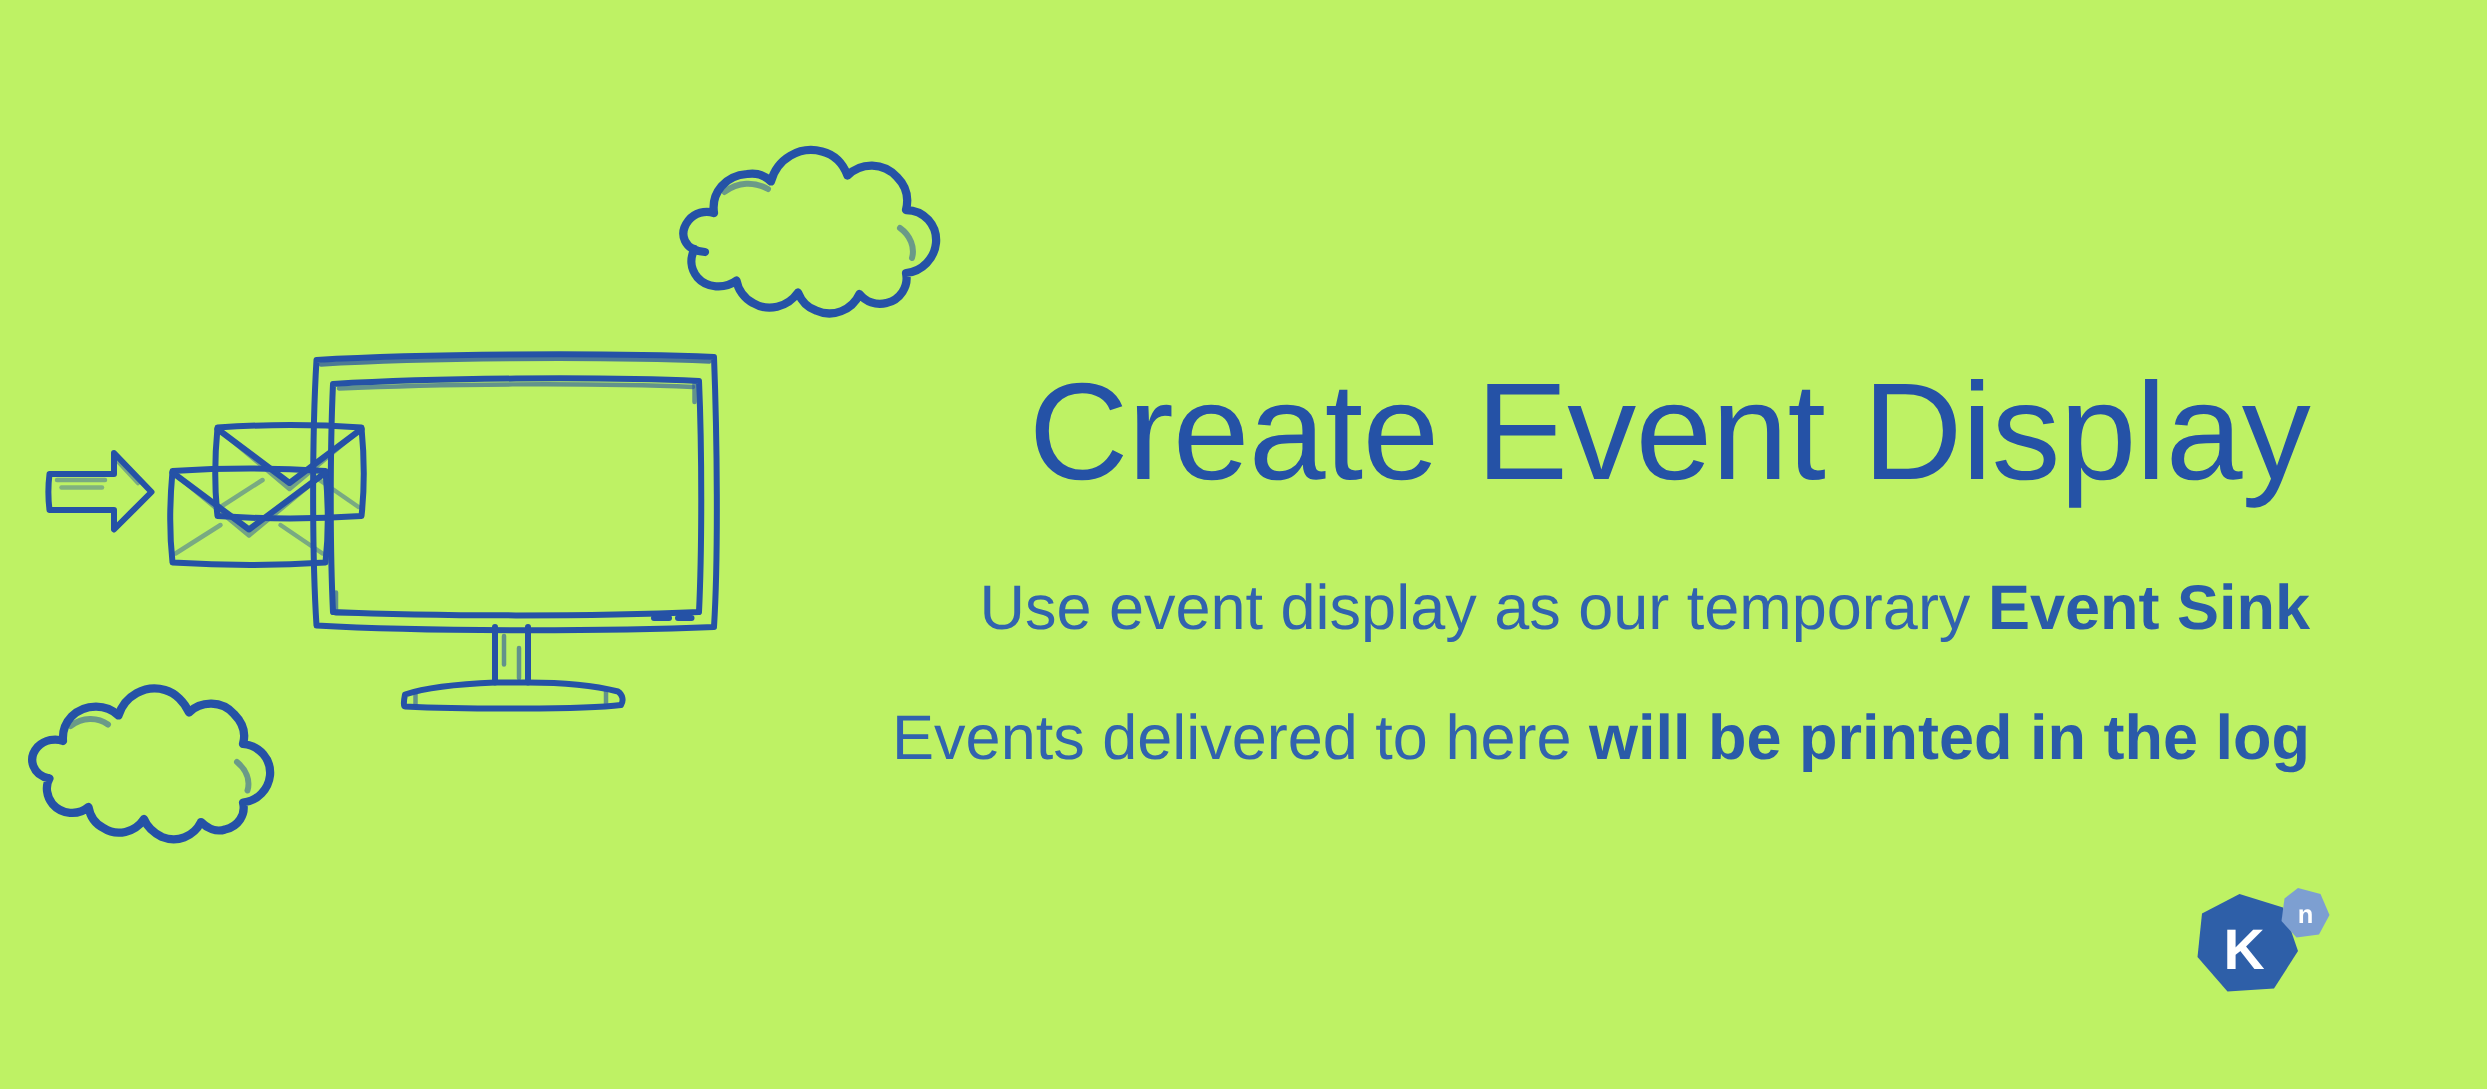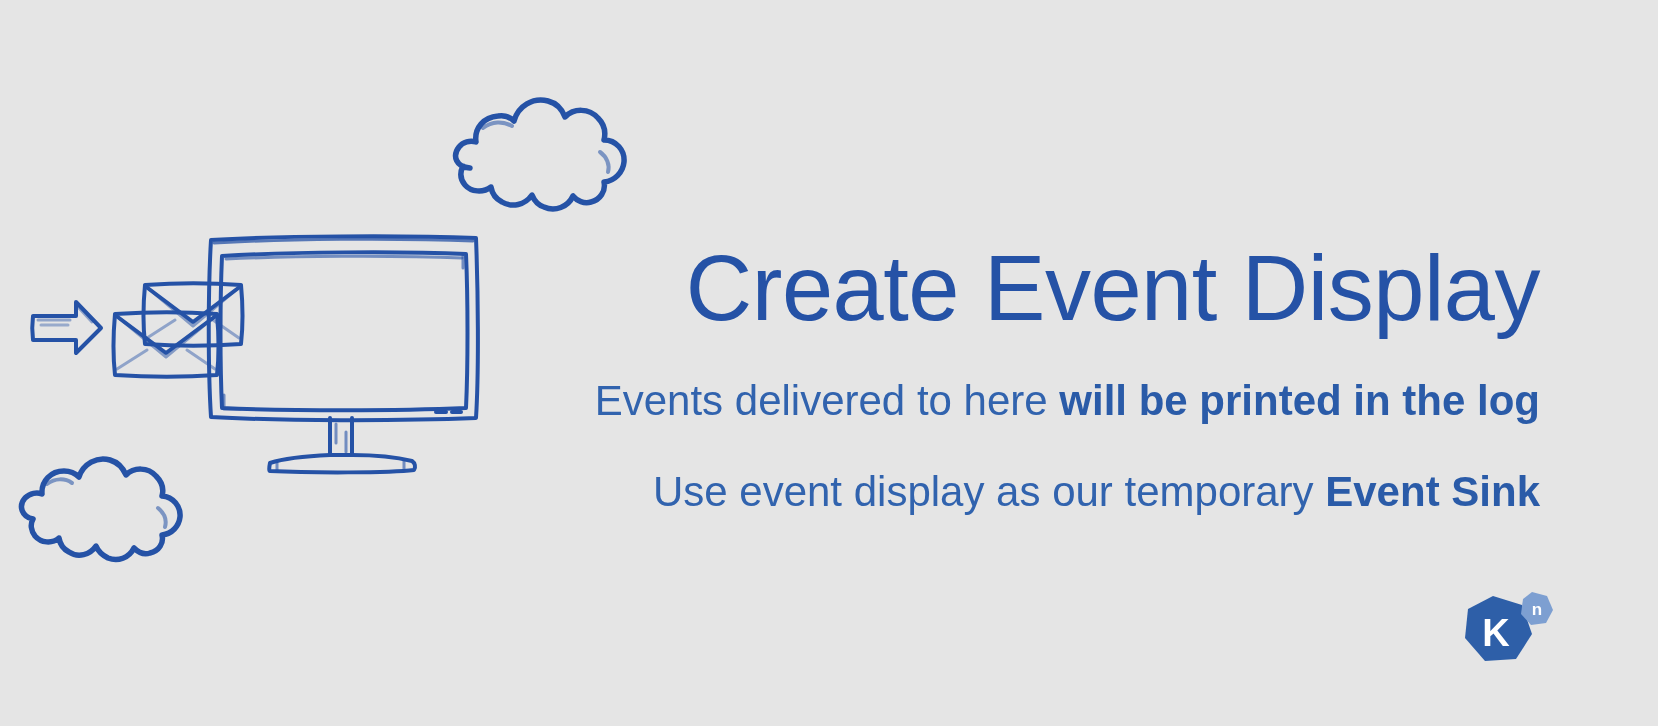--- a/index.html
+++ b/index.html
@@ -9,21 +9,21 @@
     background: #ffffff;
   }
   body {
     font-family: "Liberation Sans", sans-serif;
     -webkit-font-smoothing: antialiased;
   }
   #slide {
     position: relative;
     width: 1658px;
     height: 726px;
-    background: #e5e5e5;
+    background: #bef264;
     overflow: hidden;
     text-decoration: underline;
   }
 
   
   #illustration {
     position: absolute;
     left: 0;
     top: 0;
     width: 660px;
@@ -229,23 +229,23 @@
           <path stroke-width="3" d="M 79 308 L 92 322" opacity="0.45"></path>
         </g>
 
       </g>
     </svg>
   </div>
 
   <div id="text-block">
     <h1 id="page-title">Create Event Display</h1>
 
+    <p class="subtitle-line" id="subtitle-line-1"><span>Use event display as our temporary </span><span class="strong">Event Sink</span></p>
+
     <p class="subtitle-line" id="subtitle-line-2"><span>Events delivered to here </span><span class="strong">will be printed in the log</span></p>
-
-    <p class="subtitle-line" id="subtitle-line-1"><span>Use event display as our temporary </span><span class="strong">Event Sink</span></p>
   </div>
 
   <div id="knative-logo">
     <svg viewBox="0 0 108 96" xmlns="http://www.w3.org/2000/svg">
 
       <g>
         <path d="M 41 8 L 70 17 L 80 46 L 64 71 L 33 73 L 13 50 L 16 21 Z" fill="#2E5FA8"></path>
         <text x="44" y="58" text-anchor="middle" font-family="Liberation Sans, sans-serif" font-size="38" font-weight="700" fill="#ffffff">K</text>
       </g>
 

